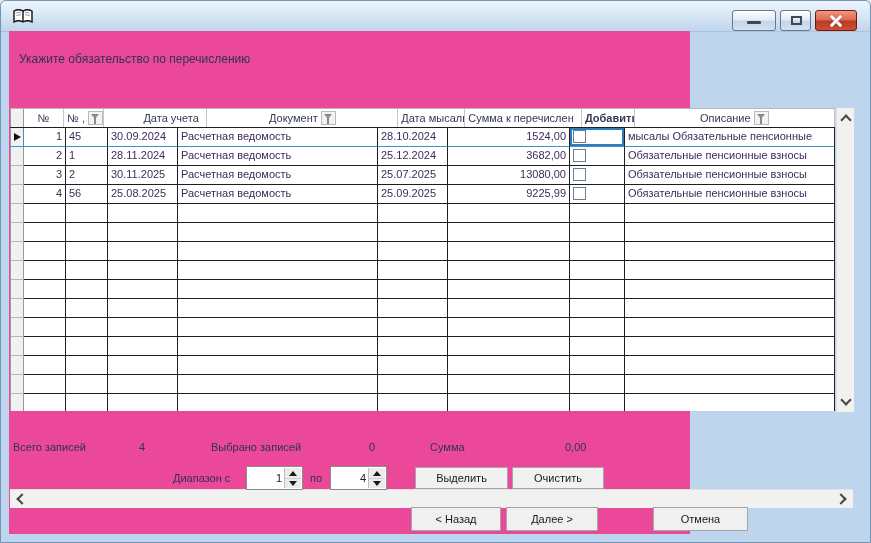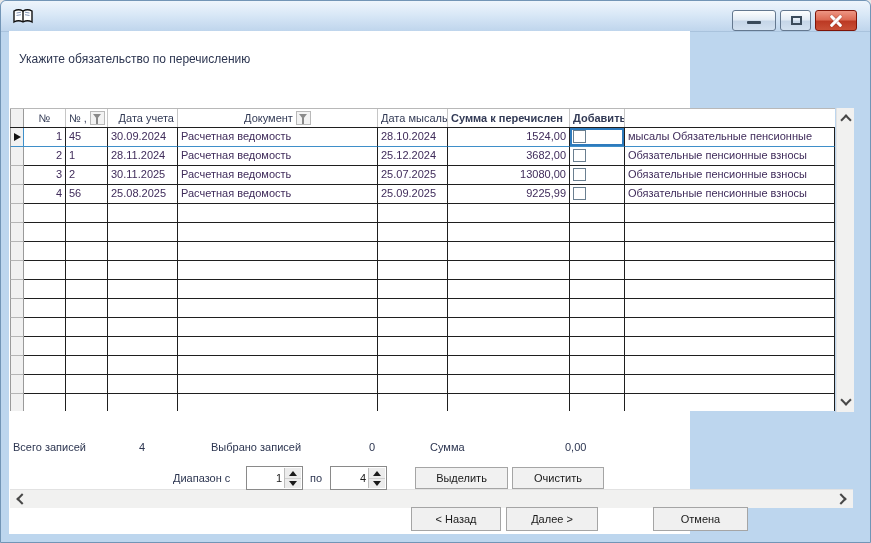--- a/index.html
+++ b/index.html
@@ -20,21 +20,21 @@
   .win-btn.minb{left:731px;width:44px;}
   .win-btn.maxb{left:779px;width:31px;}
   .win-btn.closeb{left:814px;width:42px;border-color:#7e1408;
     background:linear-gradient(#ee9684 0%,#dd6b55 45%,#bc3a24 55%,#c94f36 100%);}
   .glyph-min{position:absolute;left:50%;top:10px;width:14px;height:3px;margin-left:-7px;background:#3a4a5a;border-radius:1px;}
   .glyph-max{position:absolute;left:50%;top:5px;width:11px;height:9px;margin-left:-5px;box-sizing:border-box;border:2px solid #3a4a5a;background:transparent;}
   .glyph-x{position:absolute;left:50%;top:50%;width:15px;height:3px;background:#fff;border-radius:1px;box-shadow:0 0 1px #7e1408;}
   .glyph-x.a{transform:translate(-50%,-50%) rotate(45deg);}
   .glyph-x.b{transform:translate(-50%,-50%) rotate(-45deg);}
   
-  .content{position:absolute;left:8px;top:30px;width:681px;height:503px;background:#ffffff;}
+  .content{position:absolute;left:8px;top:30px;width:681px;height:503px;background:#ec4899;}
   .prompt{position:absolute;left:10px;top:21px;font-size:12px;color:var(--labeltext);}
   
   .grid{position:absolute;left:1px;top:77px;width:843px;height:322px;}
   .grid-header{position:absolute;left:0;top:0;width:825px;height:20px;display:flex;
     box-sizing:border-box;border-top:1px solid #b8b8b8;border-bottom:1px solid #1f1f1f;background:#fff;}
   .hcell{box-sizing:border-box;display:flex;align-items:center;gap:3px;
     border-right:1px solid #c6c6c6;padding:0 3px;font-size:11px;color:#323a55;
     overflow:hidden;white-space:nowrap;}
   .hcell.sel{background:#f1f1f1;border-left:1px solid #9a9a9a;border-right:1px solid #9a9a9a;}
   .filter-btn{display:inline-block;position:relative;width:15px;height:14px;flex:0 0 15px;
@@ -112,37 +112,43 @@
           <div class="hcell sel" style="width: 14px; justify-content: flex-start;"></div>
           <div class="hcell" style="width: 42px; justify-content: center;">
             <span>№</span>
           </div>
           <div class="hcell" style="width: 42px; justify-content: flex-start;">
             <span>№ ,</span>
             <span class="filter-btn">
               <i class="funnel"></i>
             </span>
           </div>
-          <div class="hcell" style="width: 70px; justify-content: flex-end;">
+          <div class="hcell" style="width: 70px; justify-content: flex-start; margin-left: 36px;">
             <span>Дата учета</span>
           </div>
           <div class="hcell" style="width: 200px; justify-content: center;">
             <span>Документ</span>
             <span class="filter-btn">
               <i class="funnel"></i>
             </span>
           </div>
           <div class="hcell" style="width: 70px; justify-content: flex-start;">
             <span>Дата мысалы</span>
           </div>
-          <div class="hcell" style="width: 122px; justify-content: flex-start; font-weight: bold;">
+          <div class="hcell" style="width: 122px; justify-content: flex-start;">
             <span>Сумма к перечислен</span>
           </div>
           <div class="hcell" style="width: 55px; justify-content: flex-start; font-weight: bold;">
             <span>Добавить</span>
+          </div>
+          <div class="hcell" style="width: 210px; justify-content: center;">
+            <span>Описание</span>
+            <span class="filter-btn">
+              <i class="funnel"></i>
+            </span>
           </div>
         </div>
       <div class="grid-body" id="grid-body">
           <div class="grid-row current">
             <div class="gcell sel" style="width: 14px; text-align: left;">
               <span class="row-arrow"></span>
             </div>
             <div class="gcell" style="width: 42px; text-align: right;">1</div>
             <div class="gcell" style="width: 42px; text-align: left;">45</div>
             <div class="gcell" style="width: 70px; text-align: left;">30.09.2024</div>

